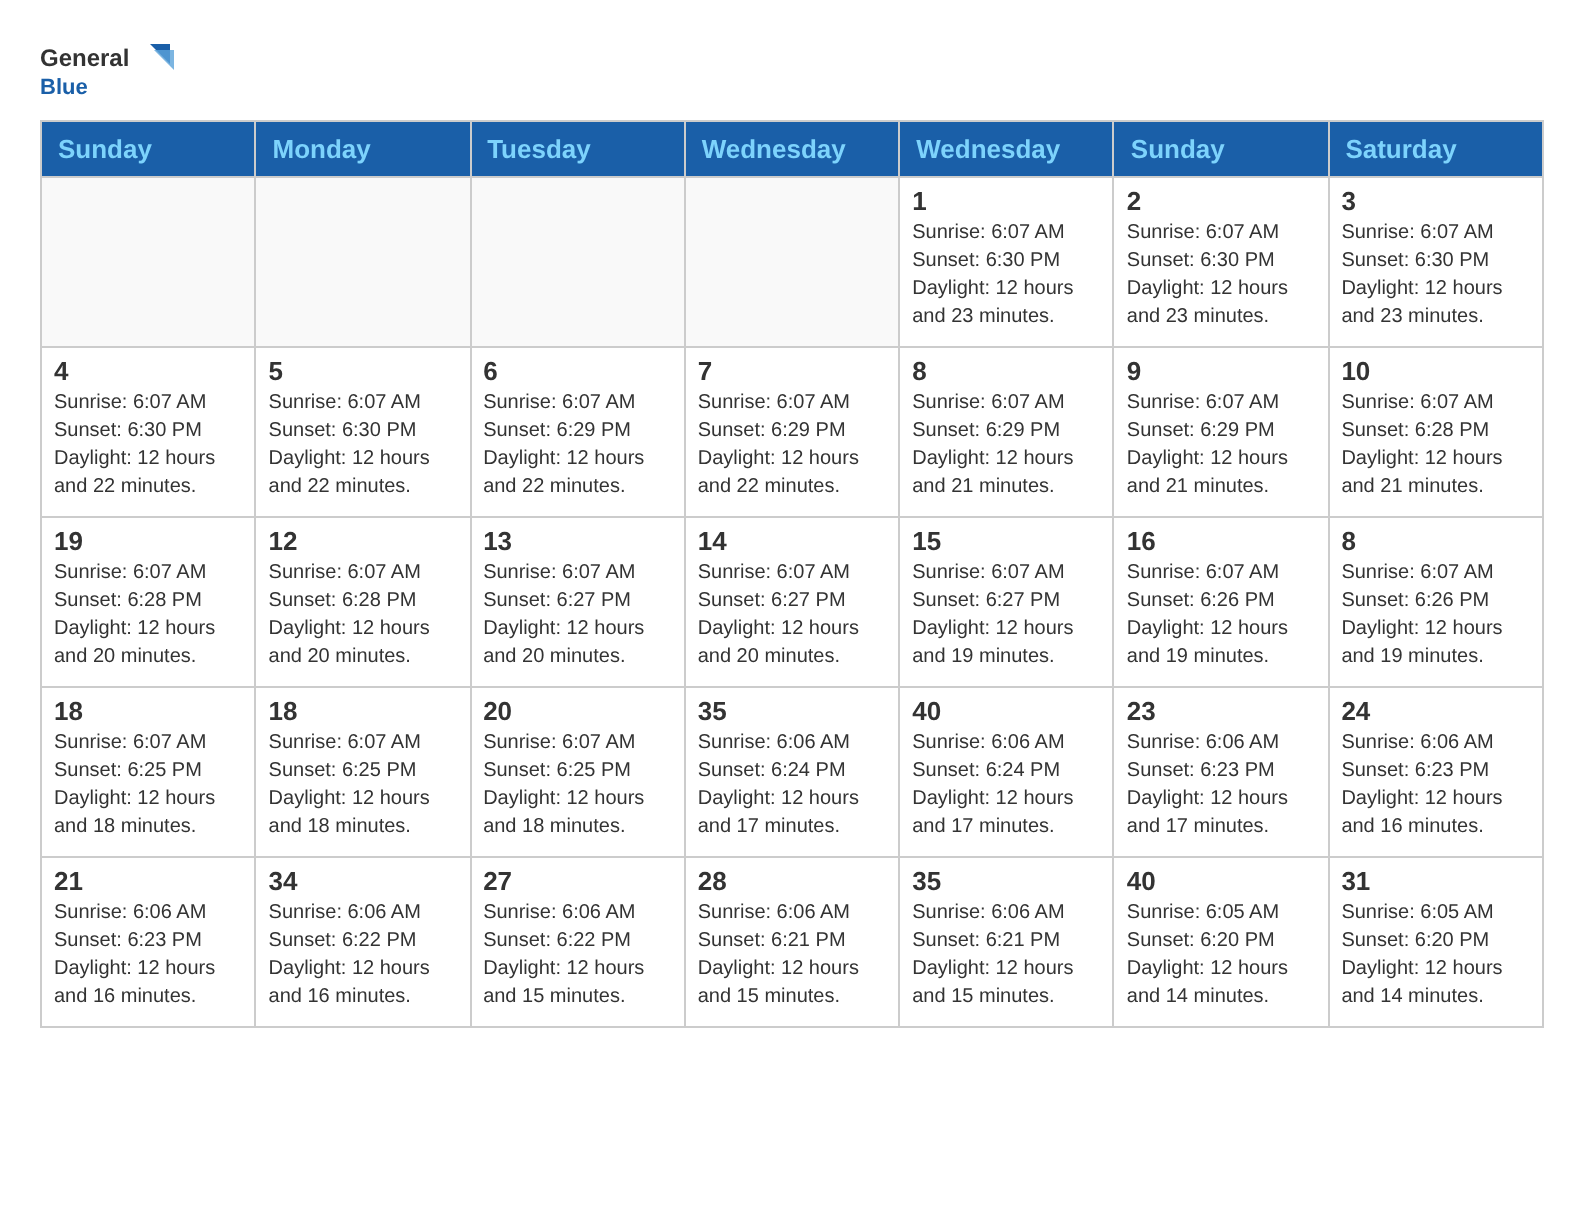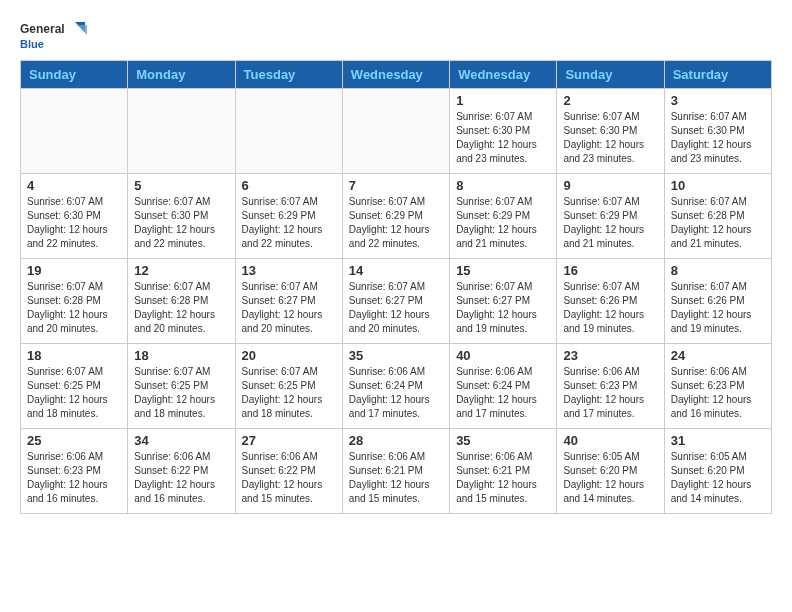--- a/index.html
+++ b/index.html
@@ -286,21 +286,21 @@
         <td>
           <span class="day-number">24</span>
           <div class="day-info" style="white-space: pre-line;">Sunrise: 6:06 AM
 Sunset: 6:23 PM
 Daylight: 12 hours
 and 16 minutes.</div>
         </td>
       </tr>
       <tr class="week-row">
         <td>
-          <span class="day-number">25</span>
+          <span class="day-number">21</span>
           <div class="day-info" style="white-space: pre-line;">Sunrise: 6:06 AM
 Sunset: 6:23 PM
 Daylight: 12 hours
 and 16 minutes.</div>
         </td>
         <td>
           <span class="day-number">34</span>
           <div class="day-info" style="white-space: pre-line;">Sunrise: 6:06 AM
 Sunset: 6:22 PM
 Daylight: 12 hours

